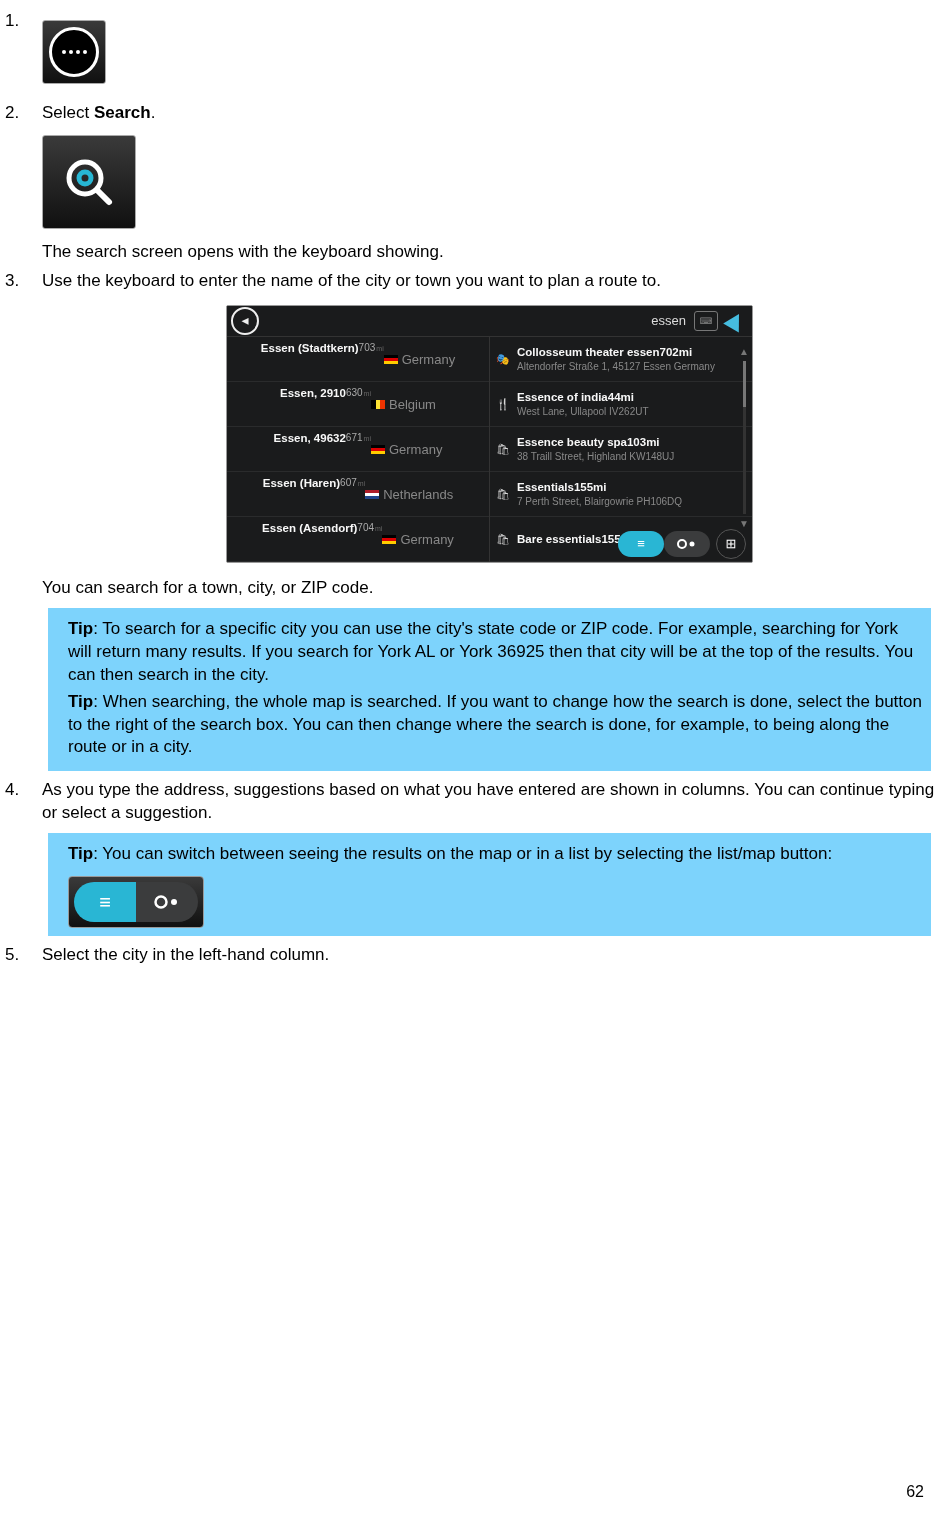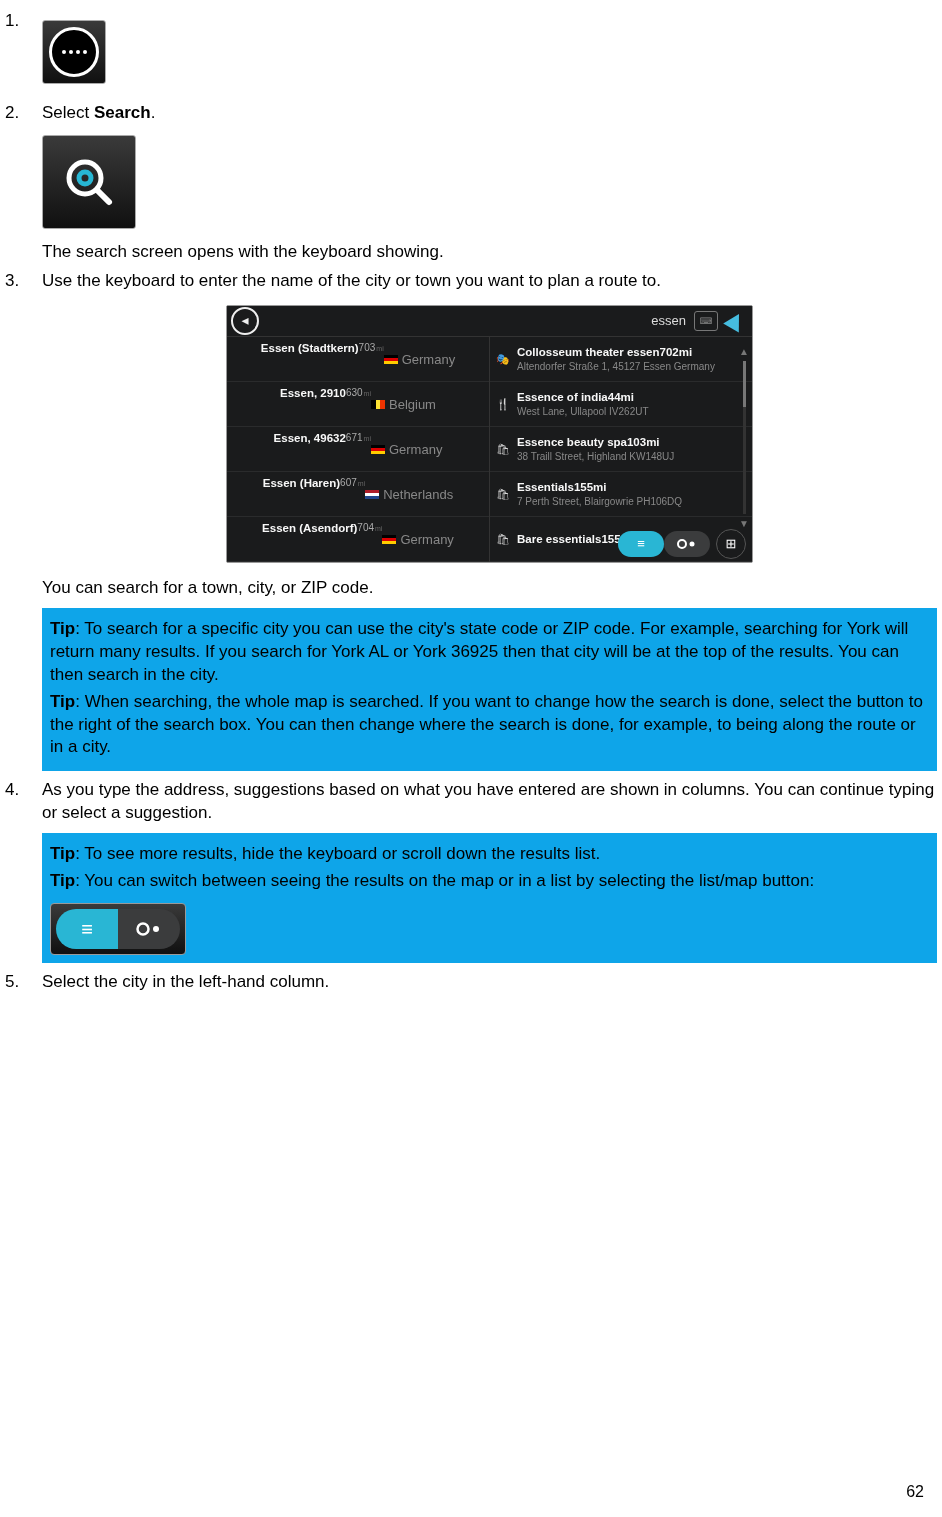--- a/index.html
+++ b/index.html
@@ -166,23 +166,23 @@
   }
   .tgl {
     height:26px; border-radius:13px;
     display:flex; align-items:center;justify-content:center;
     font-size:13px; color:#fff;
   }
   .tgl.list { width:46px; background:#29b6d4;}
   .tgl.map { width:46px; background:#3b3c3d;}
   .tgl.kb  { width:28px; height:28px; border-radius:50%; background:#1a1b1c; border:1px solid #555; margin-left:6px; font-size:13px;}
   .tip-box {
-    background: #0ea5e9;
-    padding: 6px 8px 8px 8px;
-    margin: 8px 0;
+    background: #7dd3fc;
+    padding: 6px 8px 8px 20px;
+    margin: 8px 6px;
     line-height: 1.35;
   }
   .tip-box p { margin: 4px 0; }
   .tip-bold { font-weight: bold; }
   .listmap-btn {
     display:inline-flex;
     margin-top: 6px;
     border:1px solid #999; border-radius:4px;
     background: linear-gradient(#3a3a3a, #101010);
     padding:5px;
@@ -382,21 +382,20 @@
       <p><span class="tip-bold">Tip</span><span>: To search for a specific city you can use the city's state code or ZIP code. For example, searching for York will return many results. If you search for York AL or York 36925 then that city will be at the top of the results. You can then search in the city.</span></p>
       <p><span class="tip-bold">Tip</span><span>: When searching, the whole map is searched. If you want to change how the search is done, select the button to the right of the search box. You can then change where the search is done, for example, to being along the route or in a city.</span></p>
     </div>
   </li>
 
   <li>
     <span class="num">4.</span>
     <span>As you type the address, suggestions based on what you have entered are shown in columns. You can continue typing or select a suggestion.</span>
 
     <div class="tip-box">
-      <p><span class="tip-bold">Tip</span><span>: To see more results, hide the keyboard or scroll down the results list.</span></p>
       <p><span class="tip-bold">Tip</span><span>: You can switch between seeing the results on the map or in a list by selecting the list/map button:</span></p>
       <div class="listmap-btn">
         <div class="listmap-inner">
           <div class="lm-half lm-list">≡</div>
           <div class="lm-half lm-map">
             <svg width="30" height="20" viewBox="0 0 30 20">
                 <circle cx="9" cy="10" r="5.5" fill="none" stroke="#fff" stroke-width="2.5"></circle>
                 <circle cx="22" cy="10" r="3" fill="#fff"></circle>
               </svg>
           </div>

